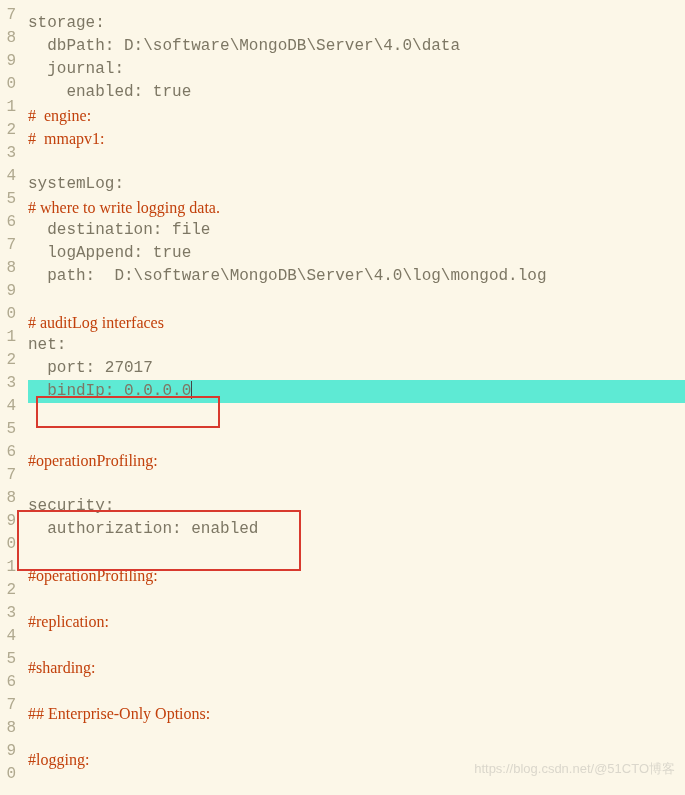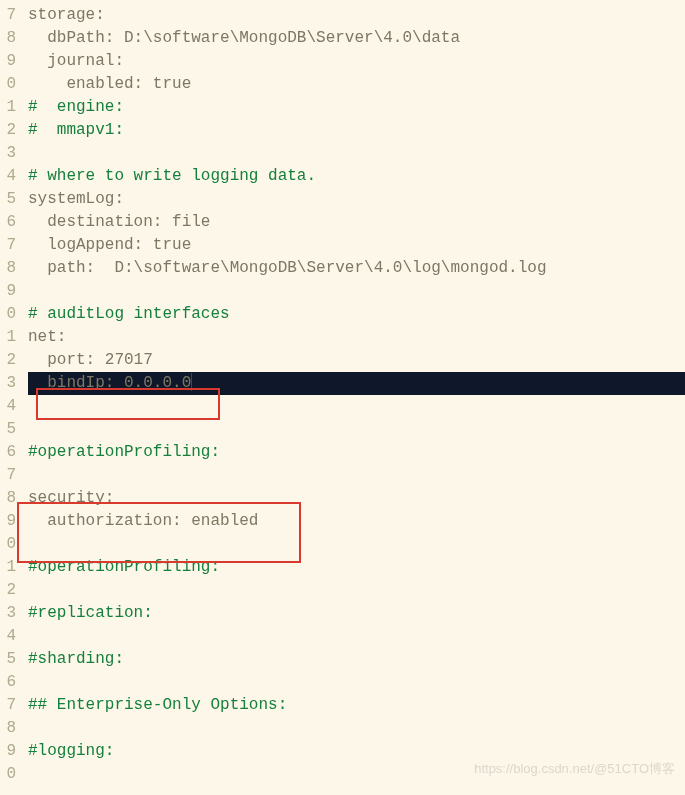--- a/index.html
+++ b/index.html
@@ -24,29 +24,30 @@
   }
   .gutter div {
     height: 23px;
     line-height: 23px;
   }
   .code {
     flex: 1;
     padding: 4px 0 4px 6px;
     color: #7d7764;
     position: relative;
+    margin-top: 8px;
   }
   .line {
     height: 23px;
     line-height: 23px;
     white-space: pre;
   }      
-  .com { color: #15803d; }      
+  .com { color: #c2410c; font-family: Liberation Serif, serif; }      
   .current {
-    background: #0f172a;
+    background: #5eead4;
     display: block;
     width: 100%;
   }
   .cursor {
     display: inline-block;
     width: 1px;
     height: 18px;
     background: #444;
     vertical-align: middle;
     position: relative;
@@ -110,22 +111,22 @@
   </div>
 
   <div class="code">
     <div class="line">storage:</div>
     <div class="line">  dbPath: D:\software\MongoDB\Server\4.0\data</div>
     <div class="line">  journal:</div>
     <div class="line">    enabled: true</div>
     <div class="line com">#  engine:</div>
     <div class="line com">#  mmapv1:</div>
     <div class="line"></div>
+    <div class="line">systemLog:</div>
     <div class="line com"># where to write logging data.</div>
-    <div class="line">systemLog:</div>
     <div class="line">  destination: file</div>
     <div class="line">  logAppend: true</div>
     <div class="line">  path:  D:\software\MongoDB\Server\4.0\log\mongod.log</div>
     <div class="line"></div>
     <div class="line com"># auditLog interfaces</div>
     <div class="line">net:</div>
     <div class="line">  port: 27017</div>
     <div class="line current"><span>  bindIp: 0.0.0.0</span><span class="cursor"></span></div>
     <div class="line"></div>
     <div class="line"></div>

